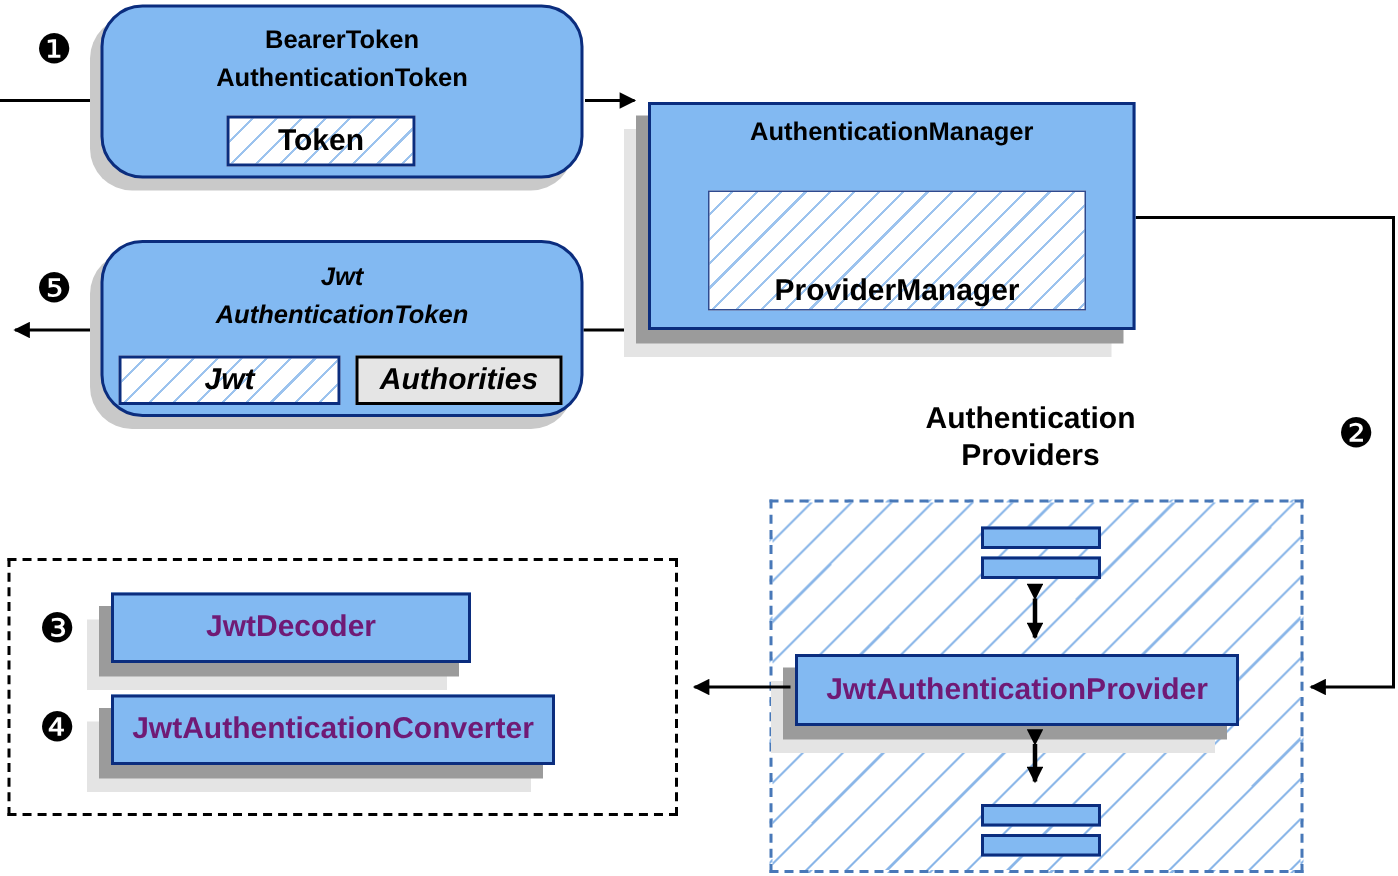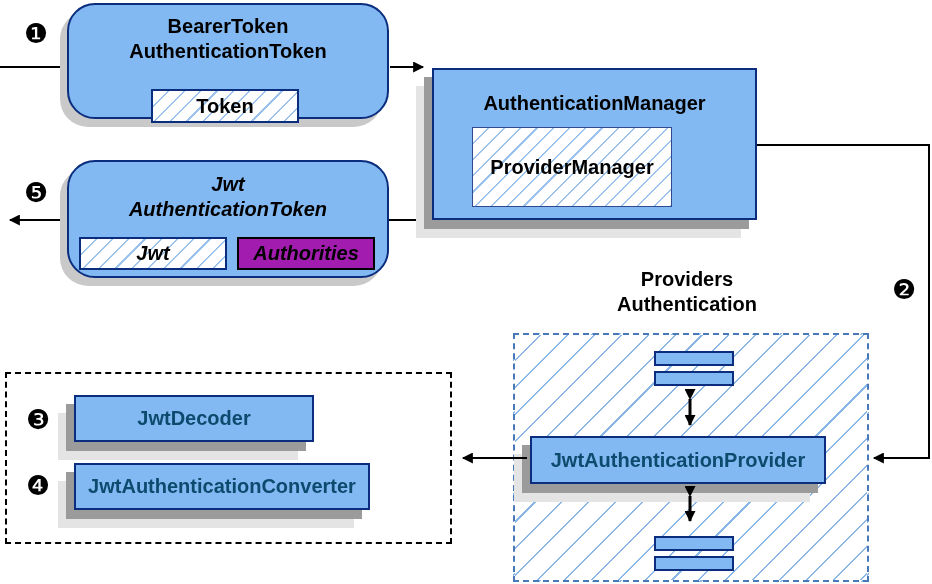--- a/index.html
+++ b/index.html
@@ -17,46 +17,46 @@
   
   .node{
     position:absolute;
     background:var(--node-fill);
     border:2px solid var(--node-border);
     color:#000;
   }
   .rounded{border-radius:28px;box-shadow:-7px 8px 0 #c9c9c9;}
   .rect-shadow{box-shadow:-8px 9px 0 #9b9b9b,-16px 18px 0 #e4e4e4;}
   .node-title{
-    text-align:center;font-weight:bold;font-size:20px;line-height:25px;
+    text-align:center;font-weight:bold;font-size:17px;line-height:25px;
   }
   .chip{
-    position:absolute;background:#a21caf;border:2px solid var(--node-border);
+    position:absolute;background:#e5e5e5;border:2px solid var(--node-border);
     display:flex;align-items:center;justify-content:center;
     font-weight:bold;font-size:20px;color:#000;
   }
   .hatch{
     background-image:repeating-linear-gradient(135deg,
       transparent 0px,transparent 10px,
       var(--hatch-line) 10px,var(--hatch-line) 11.5px);
     background-color:#fff;
   }
   .center-label{
     display:flex;align-items:center;justify-content:center;
-    font-weight:bold;font-size:20px;color:#0c4a6e;
+    font-weight:bold;font-size:20px;color:#701a75;
   }
 
   
   #bearer-token{left:67px;top:3px;width:322px;height:116px;}
   #bearer-token .node-title{padding-top:9px;}
-  #bearer-token .chip{left:82px;top:84px;width:148px;height:34px;}
+  #bearer-token .chip{left:82px;top:72px;width:126px;height:34px;}
 
   #auth-manager{left:432px;top:68px;width:325px;height:152px;}
-  #auth-manager .node-title{padding-top:21px;}
-  #auth-manager .chip{left:38px;top:57px;width:200px;height:80px;border-width:1px;border-color:#2F4A8F;}
+  #auth-manager .node-title{padding-top:5px;}
+  #auth-manager .chip{left:38px;top:57px;width:252px;height:80px;border-width:1px;border-color:#2F4A8F;align-items:flex-end;}
 
   #jwt-token{left:67px;top:160px;width:322px;height:118px;font-style:italic;}
   #jwt-token .node-title{padding-top:10px;}
   #jwt-token .chip-jwt{left:10px;top:75px;width:148px;height:33px;}
   #jwt-token .chip-auth{left:168px;top:75px;width:138px;height:33px;border-color:#000;}
 
   #providers-group{
     position:absolute;left:513px;top:333px;width:356px;height:249px;
     border:2px dashed var(--providers-border);
     background-color:#fff;
@@ -96,22 +96,22 @@
 
   
   #connectors{position:absolute;left:0;top:0;width:932px;height:584px;pointer-events:none;}
 </style>
 </head>
 <body>
 
 <div class="canvas">
 
   <div id="providers-label">
+    <div>Authentication</div>
     <div>Providers</div>
-    <div>Authentication</div>
   </div>
 
   <div id="providers-group">
     <div class="stub-bar" id="bar-t1"></div>
     <div class="stub-bar" id="bar-t2"></div>
     <div class="node rect-shadow center-label" id="jwt-provider">
       <span>JwtAuthenticationProvider</span>
     </div>
     <div class="stub-bar" id="bar-b1"></div>
     <div class="stub-bar" id="bar-b2"></div>

